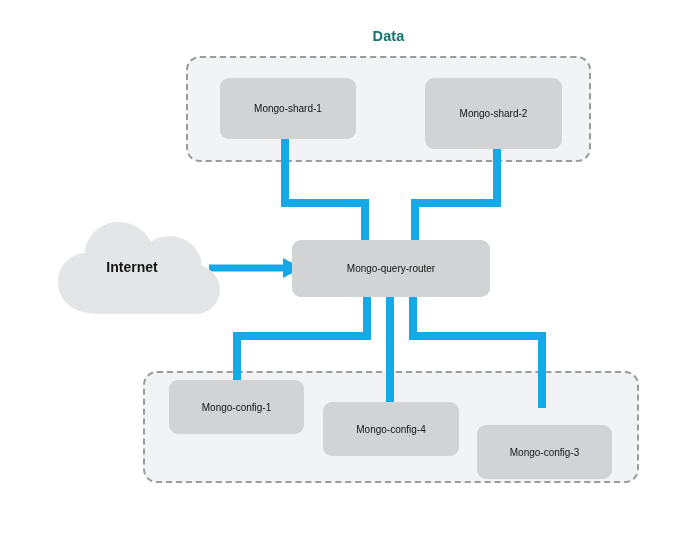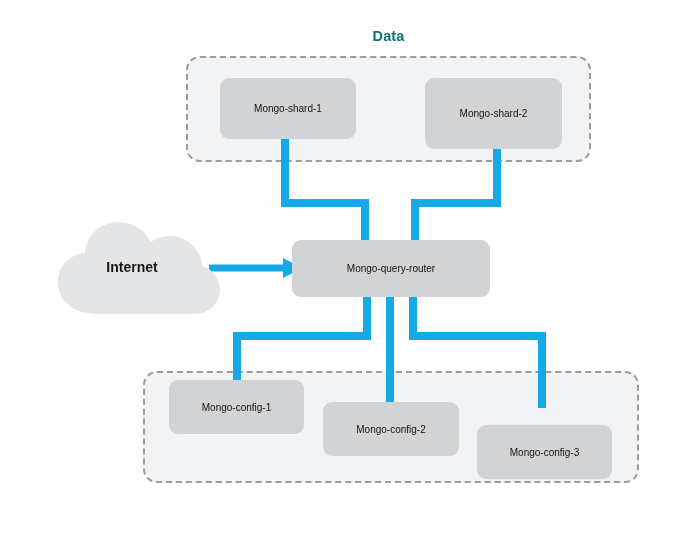--- a/index.html
+++ b/index.html
@@ -152,19 +152,19 @@
   <div class="node" id="node-shard-2">
     <span>Mongo-shard-2</span>
   </div>
   <div class="node" id="node-router">
     <span>Mongo-query-router</span>
   </div>
   <div class="node" id="node-config-1">
     <span>Mongo-config-1</span>
   </div>
   <div class="node" id="node-config-2">
-    <span>Mongo-config-2</span>
+    <span>Mongo-config-4</span>
   </div>
   <div class="node" id="node-config-3">
     <span>Mongo-config-3</span>
   </div>
 
 </div>
 
 </body></html>

